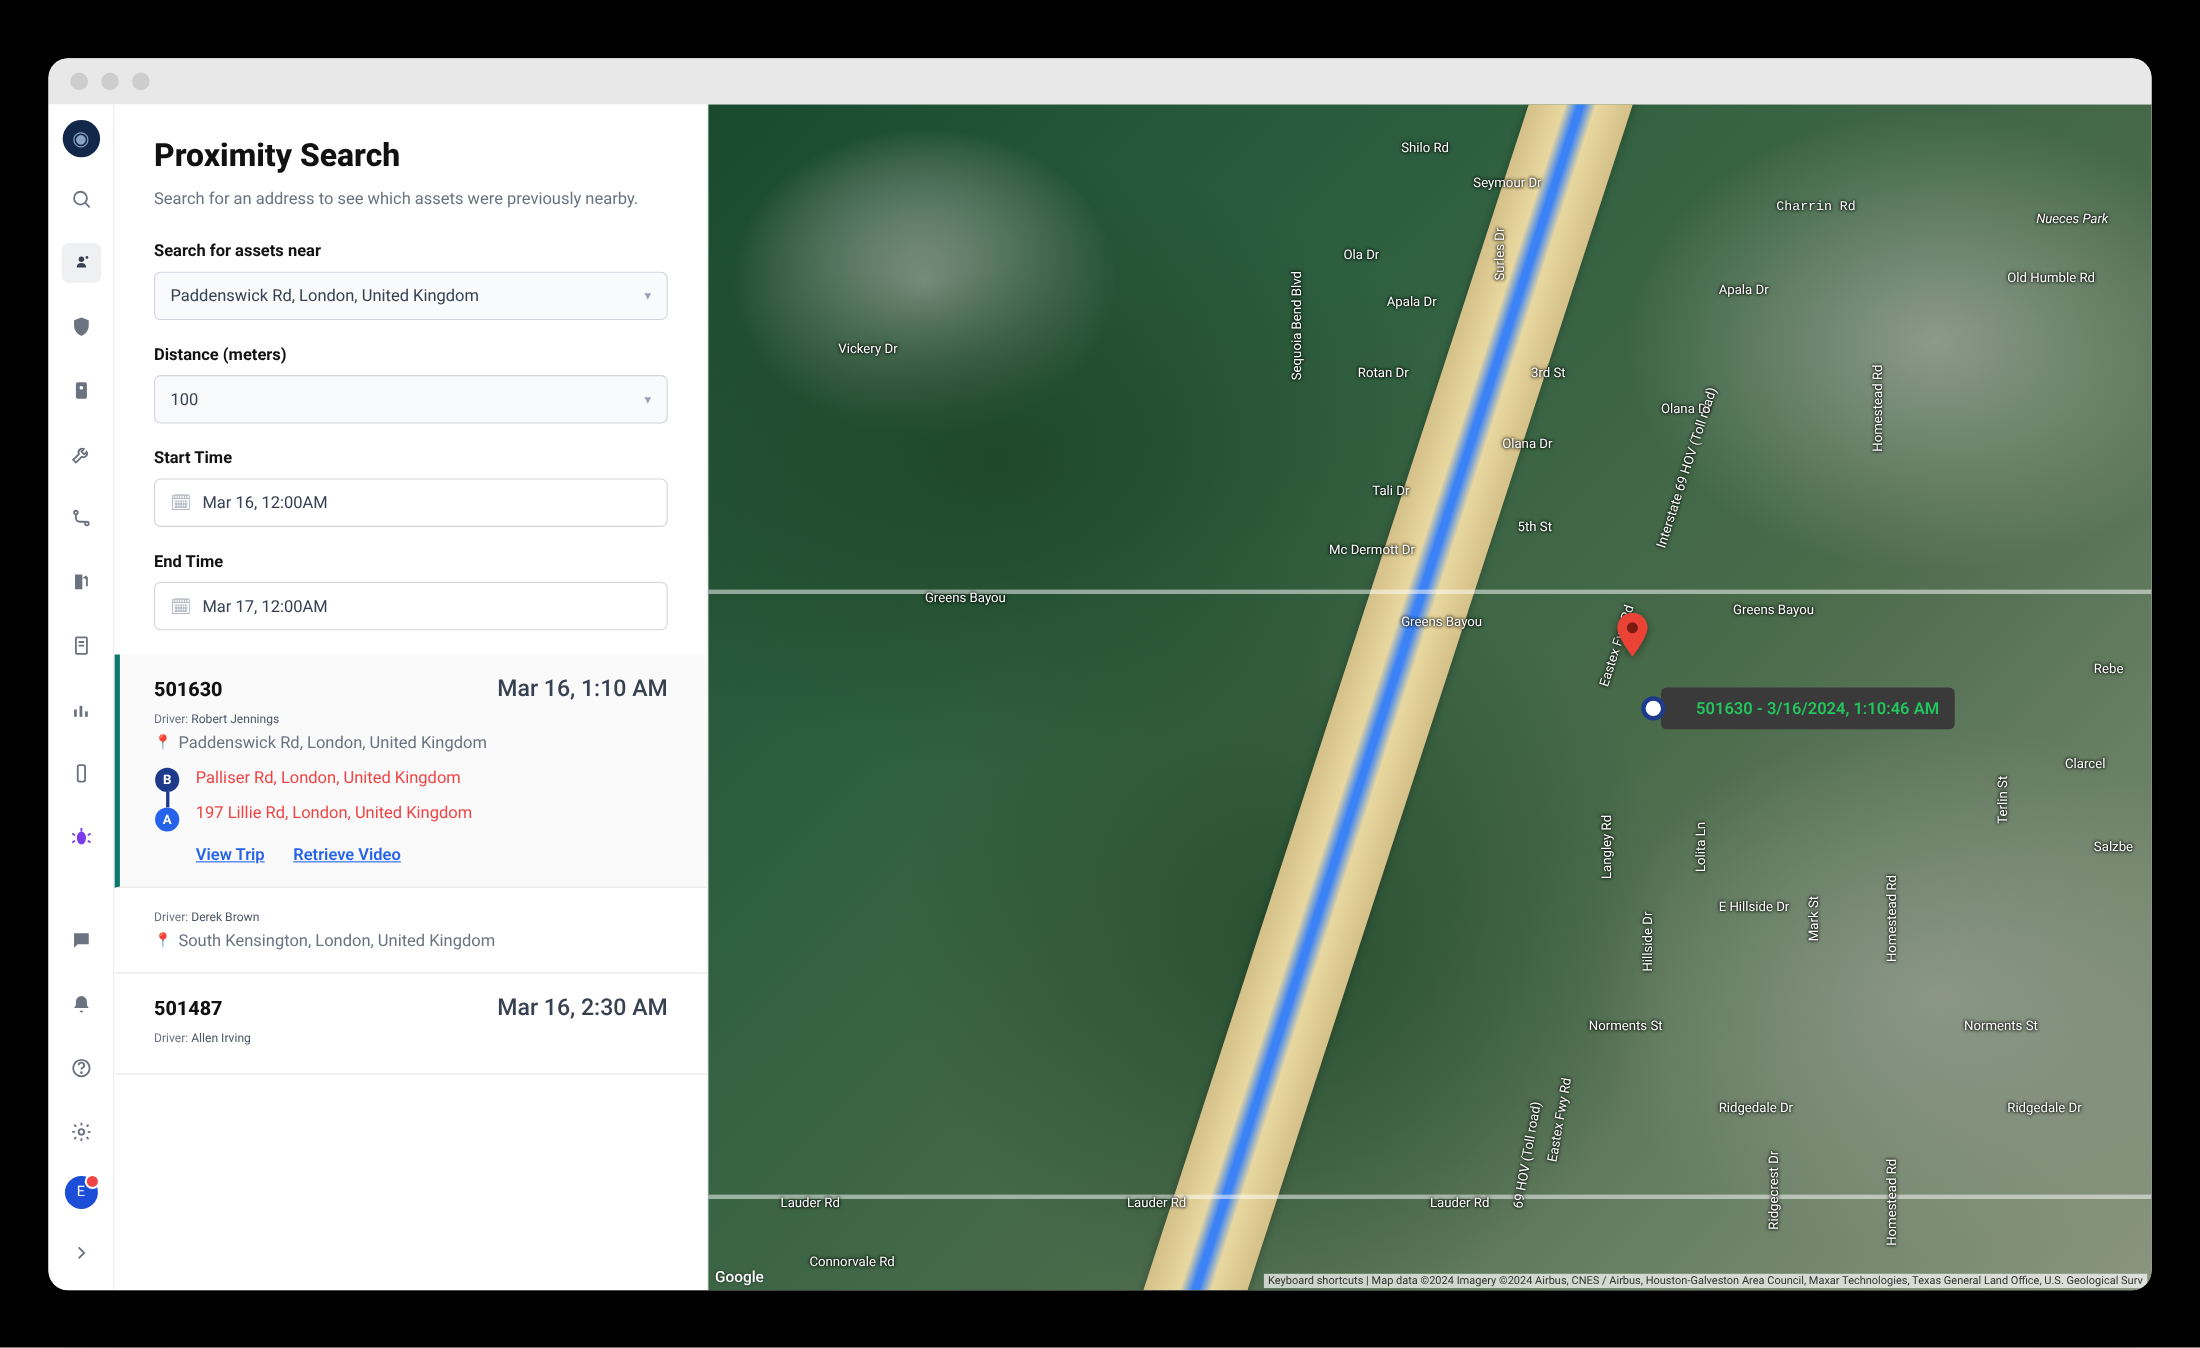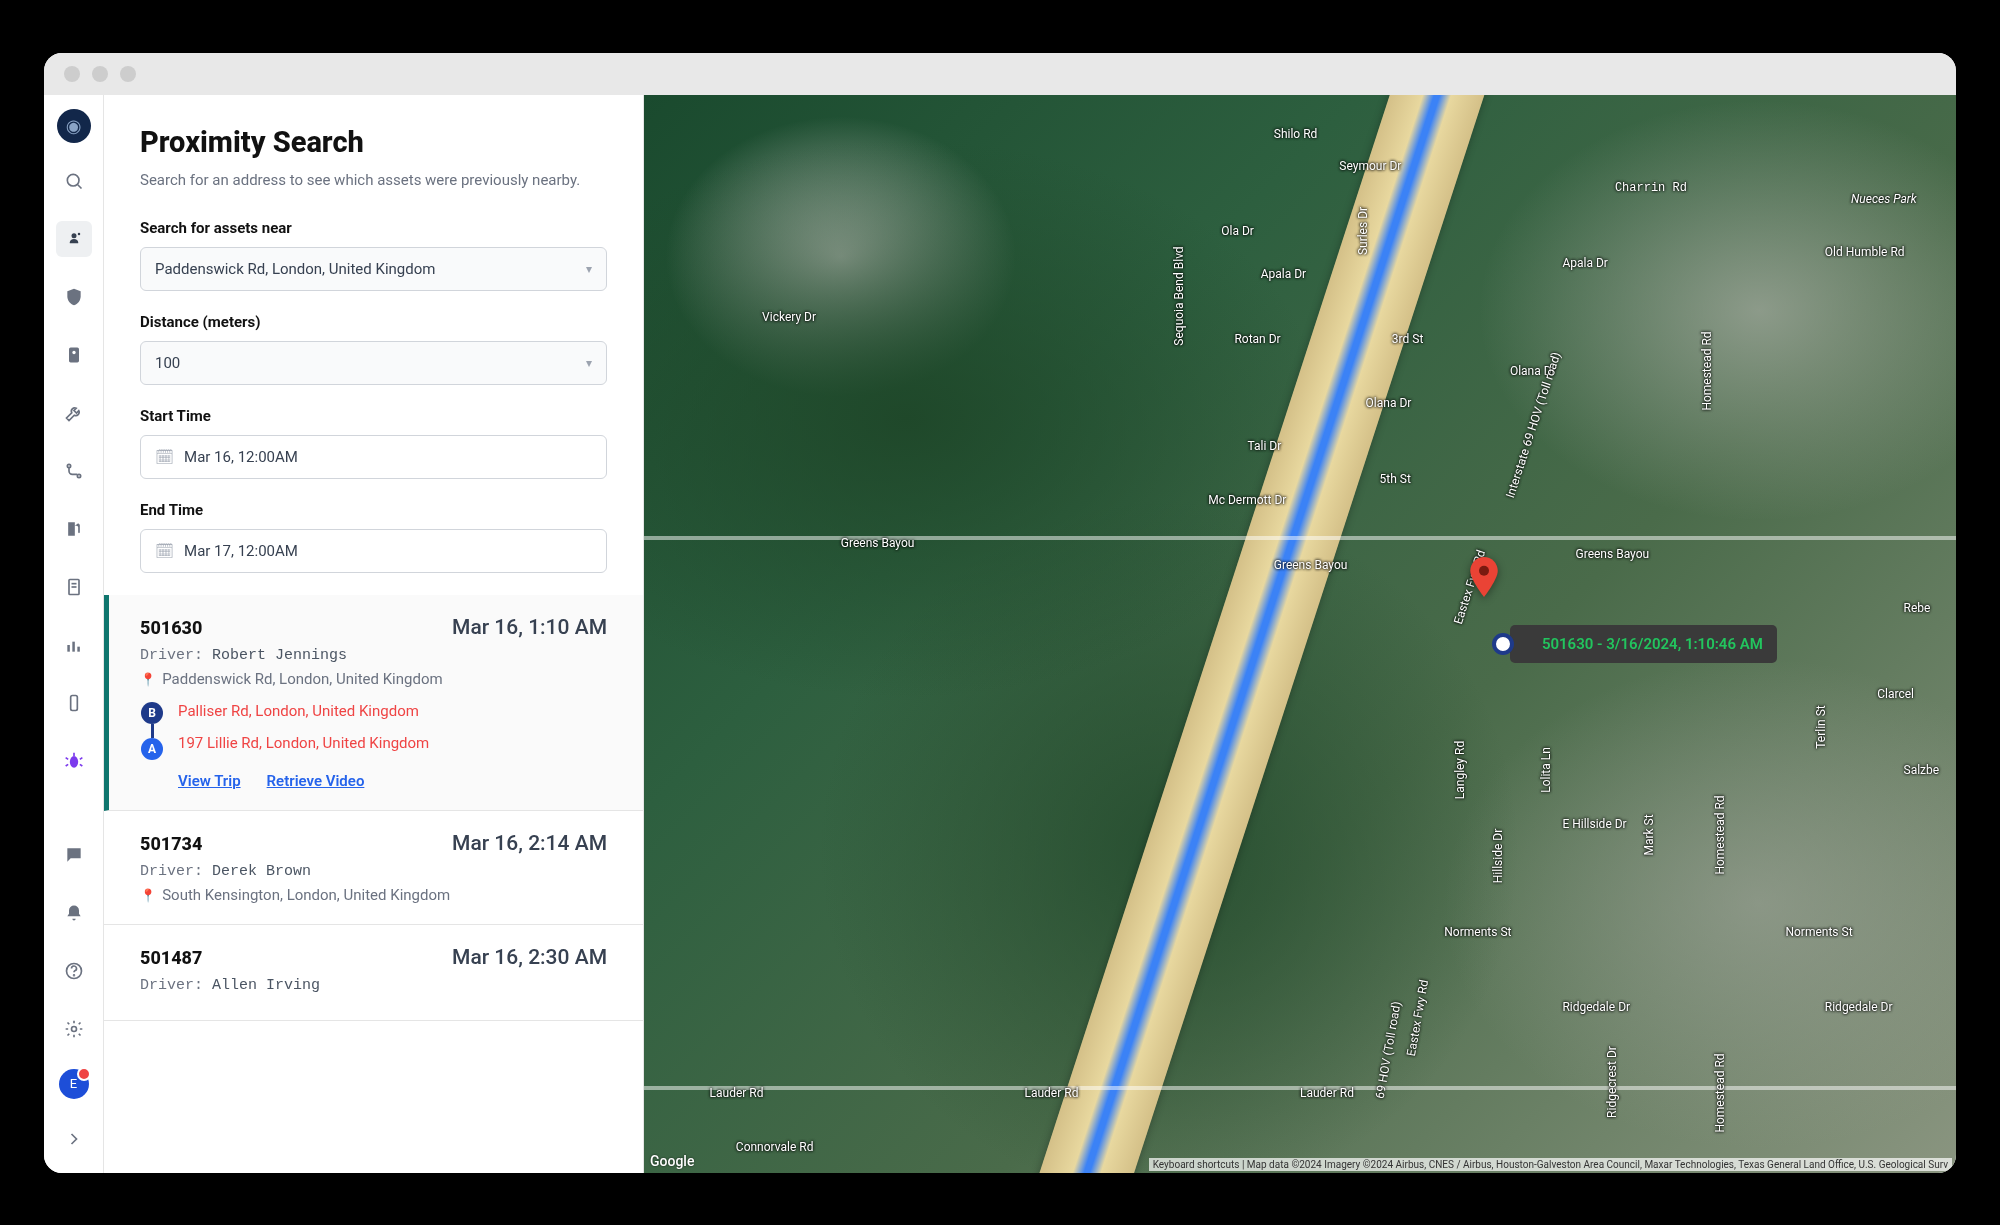--- a/index.html
+++ b/index.html
@@ -130,21 +130,21 @@
   border-bottom: 1px solid #e5e5e5;
 }
 .result-card.selected {
   border-left: 5px solid #0f766e;
   padding-left: 31px;
   background:#fafafa;
 }
 .result-head { display:flex; justify-content:space-between; align-items:center; margin-bottom:8px; }
 .asset-id { font-size:18px; font-weight:800; color:#111; }
 .asset-time { font-size:21px; color:#374151; font-weight:500; }
-.driver-line { font-size:15px; color:#6b7280; margin-bottom:6px;font-family:Liberation Mono, monospace; }
+.driver-line { font-size:11px; color:#6b7280; margin-bottom:6px; }
 .driver-line .dv { color:#4b5563; }
 .loc-line { font-size:15px; color:#6b7280; display:flex; align-items:center; gap:6px; }
 .pin-ico { color:#9ca3af; font-size:13px; }
 .route { margin:14px 0 6px 0; display:flex; gap:14px; }
 .route-pins { display:flex; flex-direction:column; align-items:center; width:24px; }
 .rpin { width:22px;height:22px;border-radius:50%;color:#fff;font-size:12px;font-weight:700;display:flex;align-items:center;justify-content:center; }
 .rpin.b { background:#1e3a8a; }
 .rpin.a { background:#2563eb; }
 .rconnector { width:3px; height:14px; background:#1e3a8a; }
 .route-texts { display:flex; flex-direction:column; gap:14px; font-size:15px; color:#ef4444; }
@@ -393,24 +393,20 @@
               <span>197 Lillie Rd, London, United Kingdom</span>
             </div>
           </div>
           <div class="actions">
             <a>View Trip</a>
             <a>Retrieve Video</a>
           </div>
         </div>
 
         <div class="result-card">
-          <div class="result-head">
-            <span class="asset-id">501734</span>
-            <span class="asset-time">Mar 16, 2:14 AM</span>
-          </div>
           <div class="driver-line">
             <span>Driver:</span>
             <span class="dv">Derek Brown</span>
           </div>
           <div class="loc-line">
             <span class="pin-ico">📍</span>
             <span>South Kensington, London, United Kingdom</span>
           </div>
         </div>
 

